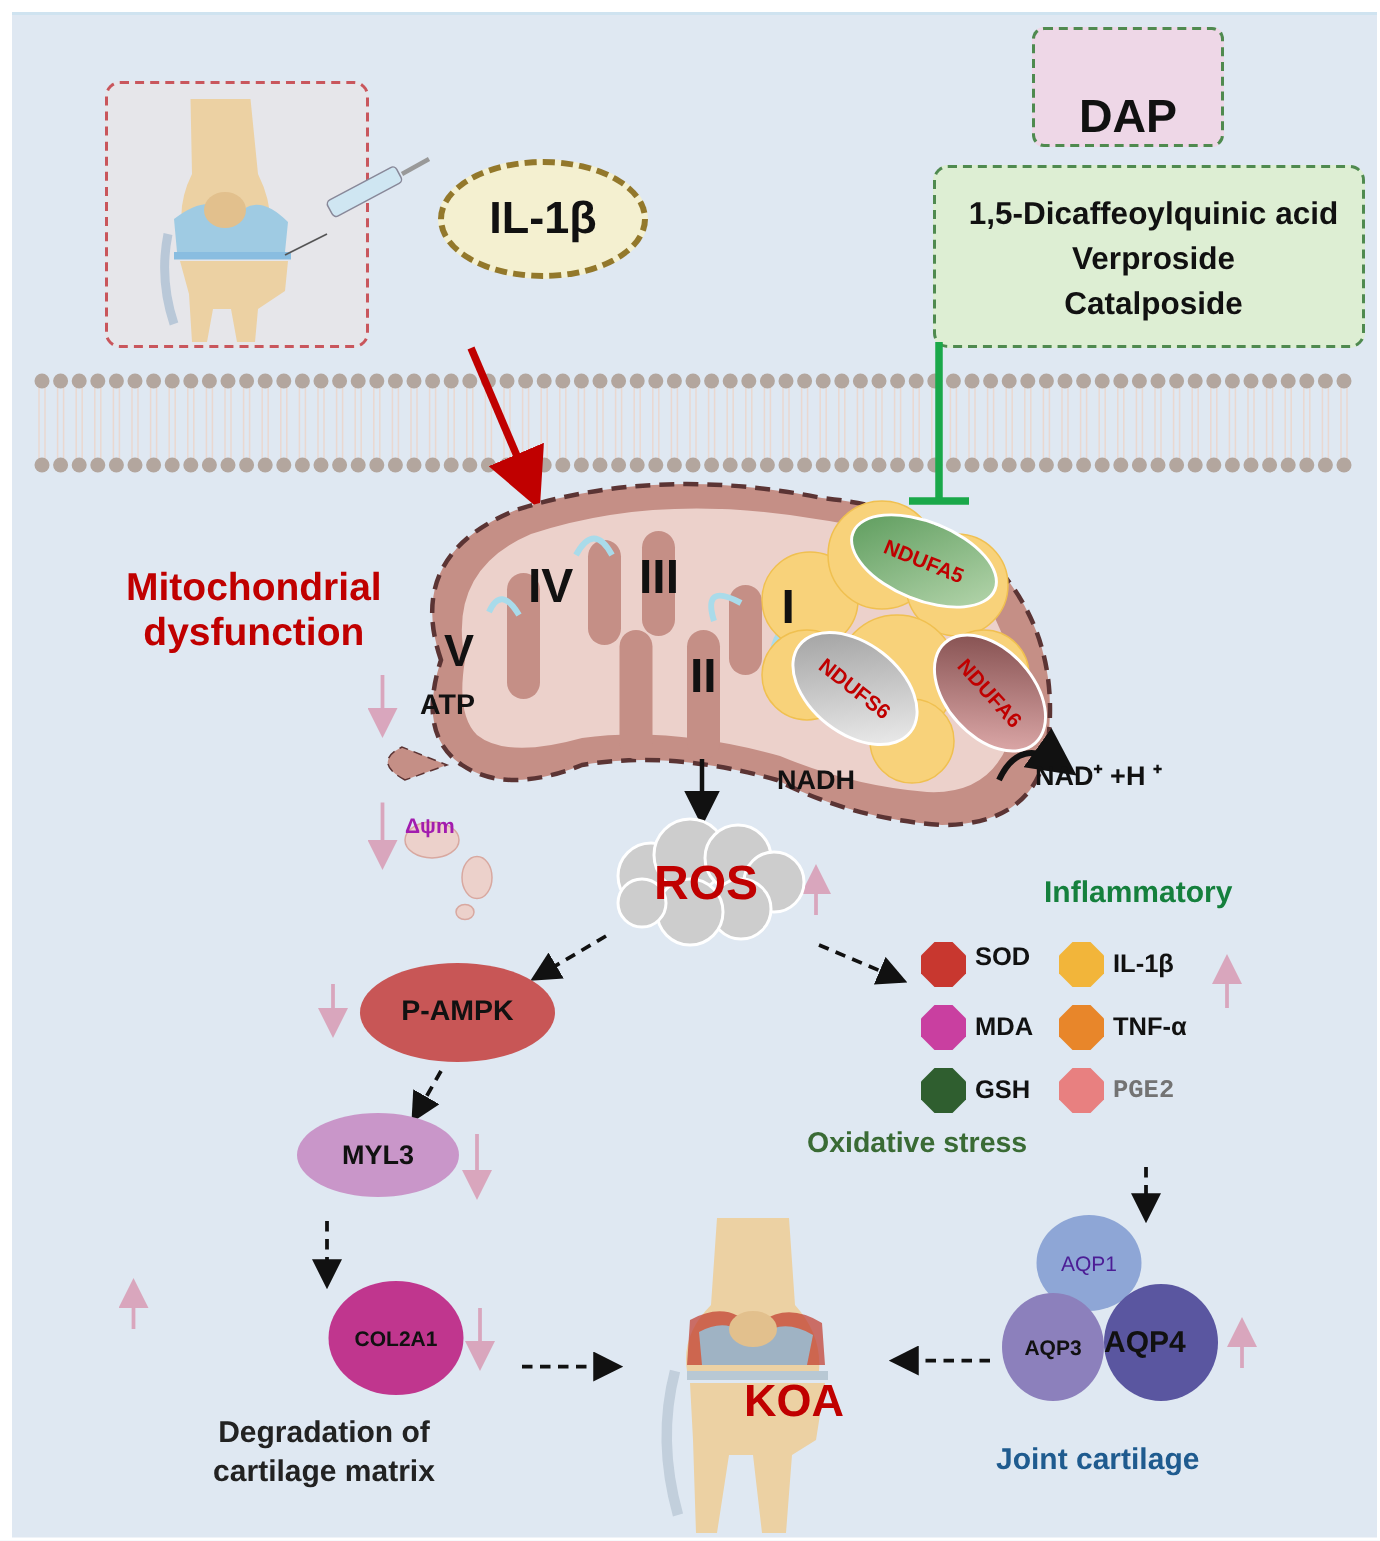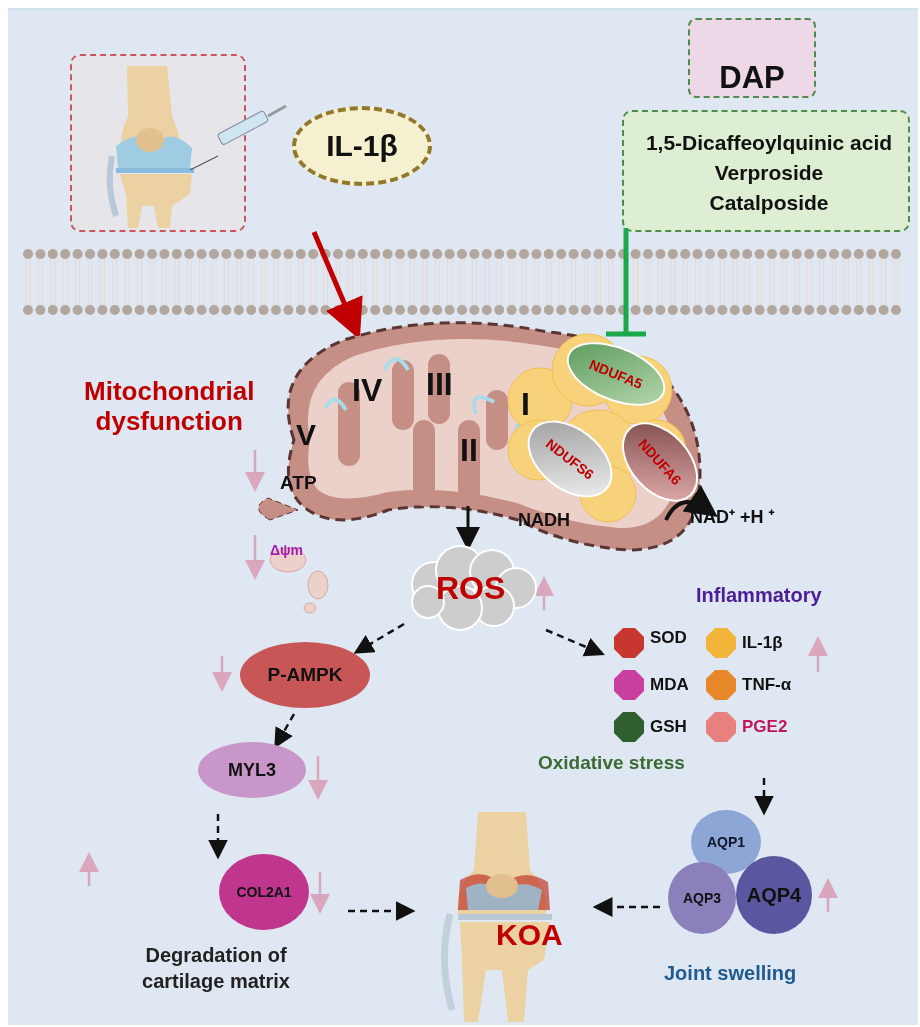--- a/index.html
+++ b/index.html
@@ -394,21 +394,21 @@
   </div>
   <div class="abs" style="left:606px;top:422px;width:88px;height:56px;border-radius:50%;border:2px solid #fff;background:linear-gradient(135deg,#7a4545,#e8b4b4);transform:rotate(48deg);display:flex;align-items:center;justify-content:center;">
     <span style="color:#c00000;font-weight:bold;font-size:14px;">NDUFA6</span>
   </div>
 
   <span class="lbl" style="left:513px;top:376px;font-size:32px;color:#111;">I</span>
   <span class="lbl" style="left:452px;top:422px;font-size:32px;color:#111;">II</span>
   <span class="lbl" style="left:418px;top:356px;font-size:32px;color:#111;">III</span>
   <span class="lbl" style="left:344px;top:362px;font-size:32px;color:#111;">IV</span>
   <span class="lbl" style="left:288px;top:408px;font-size:30px;color:#111;">V</span>
-  <span class="lbl" style="left:272px;top:462px;font-size:19px;color:#111;">ATP</span>
+  <span class="lbl" style="left:272px;top:450px;font-size:19px;color:#111;">ATP</span>
   <span class="lbl" style="left:262px;top:532px;font-size:14px;color:#a21caf;">Δψm</span>
   <span class="lbl" style="left:510px;top:500px;font-size:18px;color:#111;">NADH</span>
   <span class="lbl" style="left:682px;top:494px;font-size:18px;color:#111;">NAD⁺ +H ⁺</span>
 
   <div class="lbl" style="left:36px;top:366px;font-size:26px;color:#c00000;text-align:center;line-height:30px;margin-left:40px;">
     <div>Mitochondrial</div>
     <div>dysfunction</div>
   </div>
 
   <svg width="910" height="1015" id="arrows">
@@ -461,21 +461,21 @@
     <span style="font-weight:bold;font-size:18px;color:#111;">MYL3</span>
   </div>
   <div class="abs" style="left:211px;top:844px;width:90px;height:76px;border-radius:50%;background:#c0368e;display:flex;align-items:center;justify-content:center;">
     <span style="font-weight:bold;font-size:14px;color:#111;">COL2A1</span>
   </div>
   <div class="lbl" style="left:108px;top:932px;width:200px;text-align:center;font-size:20px;color:#222;line-height:26px;">
     <div>Degradation of</div>
     <div>cartilage matrix</div>
   </div>
 
-  <span class="lbl" style="left:688px;top:574px;font-size:20px;color:#4c1d95;">Inflammatory</span>
+  <span class="lbl" style="left:688px;top:574px;font-size:20px;color:#15803d;">Inflammatory</span>
   <div id="markers">
       <div class="abs" style="left: 606px; top: 618px; display: flex; align-items: flex-start; gap: 6px;">
         <span style="display: inline-block; width: 30px; height: 30px; background: rgb(200, 55, 47); clip-path: polygon(30% 0px, 70% 0px, 100% 30%, 100% 70%, 70% 100%, 30% 100%, 0px 70%, 0px 30%);"></span>
         <span style="font-weight: bold; font-size: 17px; color: rgb(17, 17, 17);">SOD</span>
       </div>
       <div class="abs" style="left: 698px; top: 618px; display: flex; align-items: center; gap: 6px;">
         <span style="display: inline-block; width: 30px; height: 30px; background: rgb(242, 181, 58); clip-path: polygon(30% 0px, 70% 0px, 100% 30%, 100% 70%, 70% 100%, 30% 100%, 0px 70%, 0px 30%);"></span>
         <span style="font-weight: bold; font-size: 17px; color: rgb(17, 17, 17);">IL-1β</span>
       </div>
       <div class="abs" style="left: 606px; top: 660px; display: flex; align-items: center; gap: 6px;">
@@ -485,35 +485,35 @@
       <div class="abs" style="left: 698px; top: 660px; display: flex; align-items: center; gap: 6px;">
         <span style="display: inline-block; width: 30px; height: 30px; background: rgb(232, 134, 42); clip-path: polygon(30% 0px, 70% 0px, 100% 30%, 100% 70%, 70% 100%, 30% 100%, 0px 70%, 0px 30%);"></span>
         <span style="font-weight: bold; font-size: 17px; color: rgb(17, 17, 17);">TNF-α</span>
       </div>
       <div class="abs" style="left: 606px; top: 702px; display: flex; align-items: center; gap: 6px;">
         <span style="display: inline-block; width: 30px; height: 30px; background: rgb(47, 94, 47); clip-path: polygon(30% 0px, 70% 0px, 100% 30%, 100% 70%, 70% 100%, 30% 100%, 0px 70%, 0px 30%);"></span>
         <span style="font-weight: bold; font-size: 17px; color: rgb(17, 17, 17);">GSH</span>
       </div>
       <div class="abs" style="left: 698px; top: 702px; display: flex; align-items: center; gap: 6px;">
         <span style="display: inline-block; width: 30px; height: 30px; background: rgb(232, 128, 128); clip-path: polygon(30% 0px, 70% 0px, 100% 30%, 100% 70%, 70% 100%, 30% 100%, 0px 70%, 0px 30%);"></span>
-        <span style="font-weight: bold; font-size: 17px; color: #be185d;">PGE2</span>
+        <span style="font-weight: bold; font-size: 17px; color: #737373; font-family: Liberation Mono, monospace;">PGE2</span>
       </div>
     </div>
   <span class="lbl" style="left:530px;top:742px;font-size:19px;color:#3a6b35;">Oxidative stress</span>
 
   <div class="abs" style="left:683px;top:800px;width:70px;height:64px;border-radius:50%;background:#8ea6d6;display:flex;align-items:center;justify-content:center;">
-    <span style="font-weight:bold;font-size:14px;color:#0f172a;">AQP1</span>
+    <span style="font-weight:normal;font-size:14px;color:#4c1d95;">AQP1</span>
   </div>
   <div class="abs" style="left:660px;top:852px;width:68px;height:72px;border-radius:50%;background:#8c80bc;display:flex;align-items:center;justify-content:center;">
     <span style="font-weight:bold;font-size:14px;color:#111;">AQP3</span>
   </div>
-  <div class="abs" style="left:728px;top:846px;width:76px;height:78px;border-radius:50%;background:#5a56a0;display:flex;align-items:center;justify-content:center;">
+  <div class="abs" style="left:728px;top:846px;width:76px;height:78px;border-radius:50%;background:#5a56a0;display:flex;align-items:center;">
     <span style="font-weight:bold;font-size:20px;color:#111;">AQP4</span>
   </div>
-  <span class="lbl" style="left:656px;top:952px;font-size:20px;color:#1f5b8f;">Joint swelling</span>
+  <span class="lbl" style="left:656px;top:952px;font-size:20px;color:#1f5b8f;">Joint cartilage</span>
 
   <svg width="910" height="1015">
     <path d="M470 802 L518 802 L522 860 Q540 880 538 904 L450 904 Q446 880 466 860 Z" fill="#ecd1a3"></path>
     <path d="M452 870 Q478 856 494 876 Q514 856 540 872 L542 900 L450 900 Z" fill="#c0392b" opacity="0.7"></path>
     <path d="M458 878 Q480 866 494 886 Q510 866 534 880 L530 900 L460 900 Z" fill="#9fb3c4"></path>
     <ellipse cx="494" cy="876" rx="16" ry="12" fill="#e2c08d"></ellipse>
     <rect x="450" y="904" width="94" height="6" fill="#b8c8d4"></rect>
     <path d="M452 912 L542 912 L536 950 L520 960 L516 1012 L500 1012 L494 960 L478 960 L470 1012 L456 1012 L454 950 Z" fill="#ecd1a3"></path>
     <path d="M442 904 Q430 950 444 1000" stroke="#c2cfdc" stroke-width="7" fill="none"></path>
   </svg>

